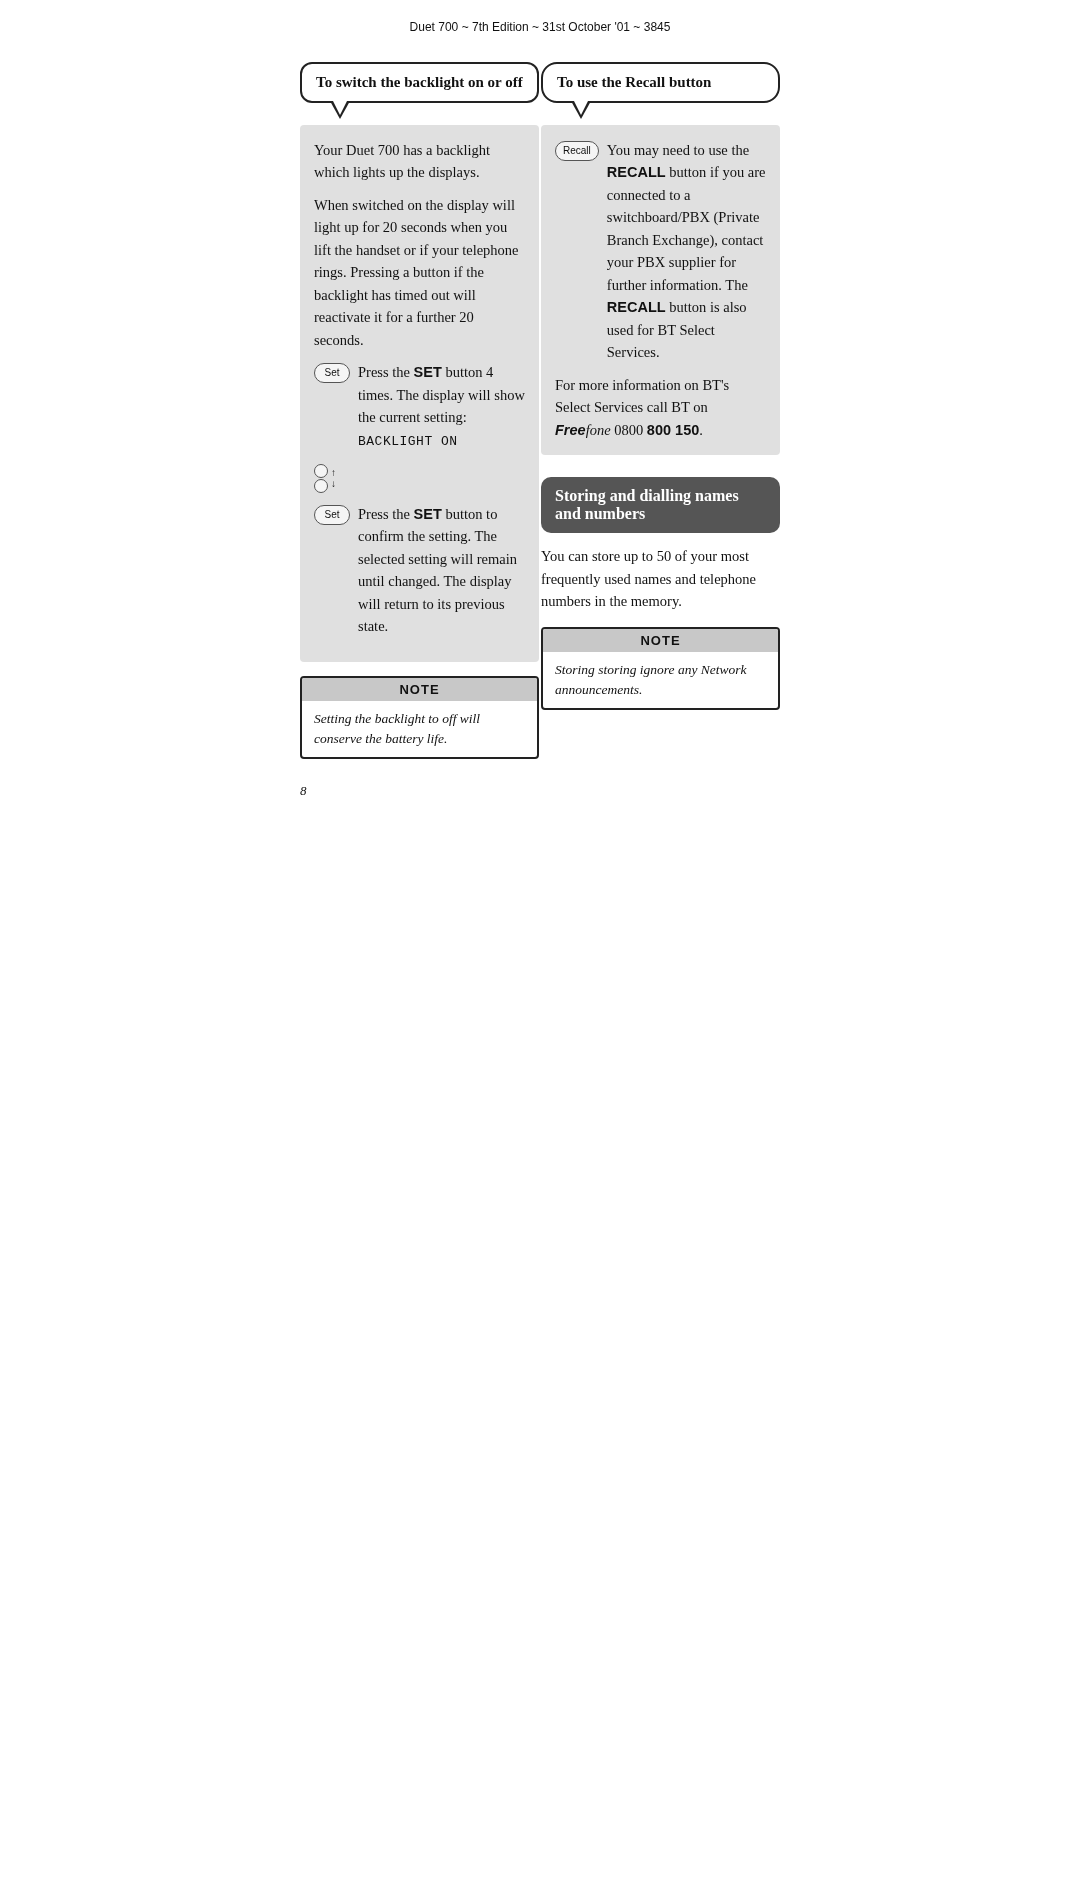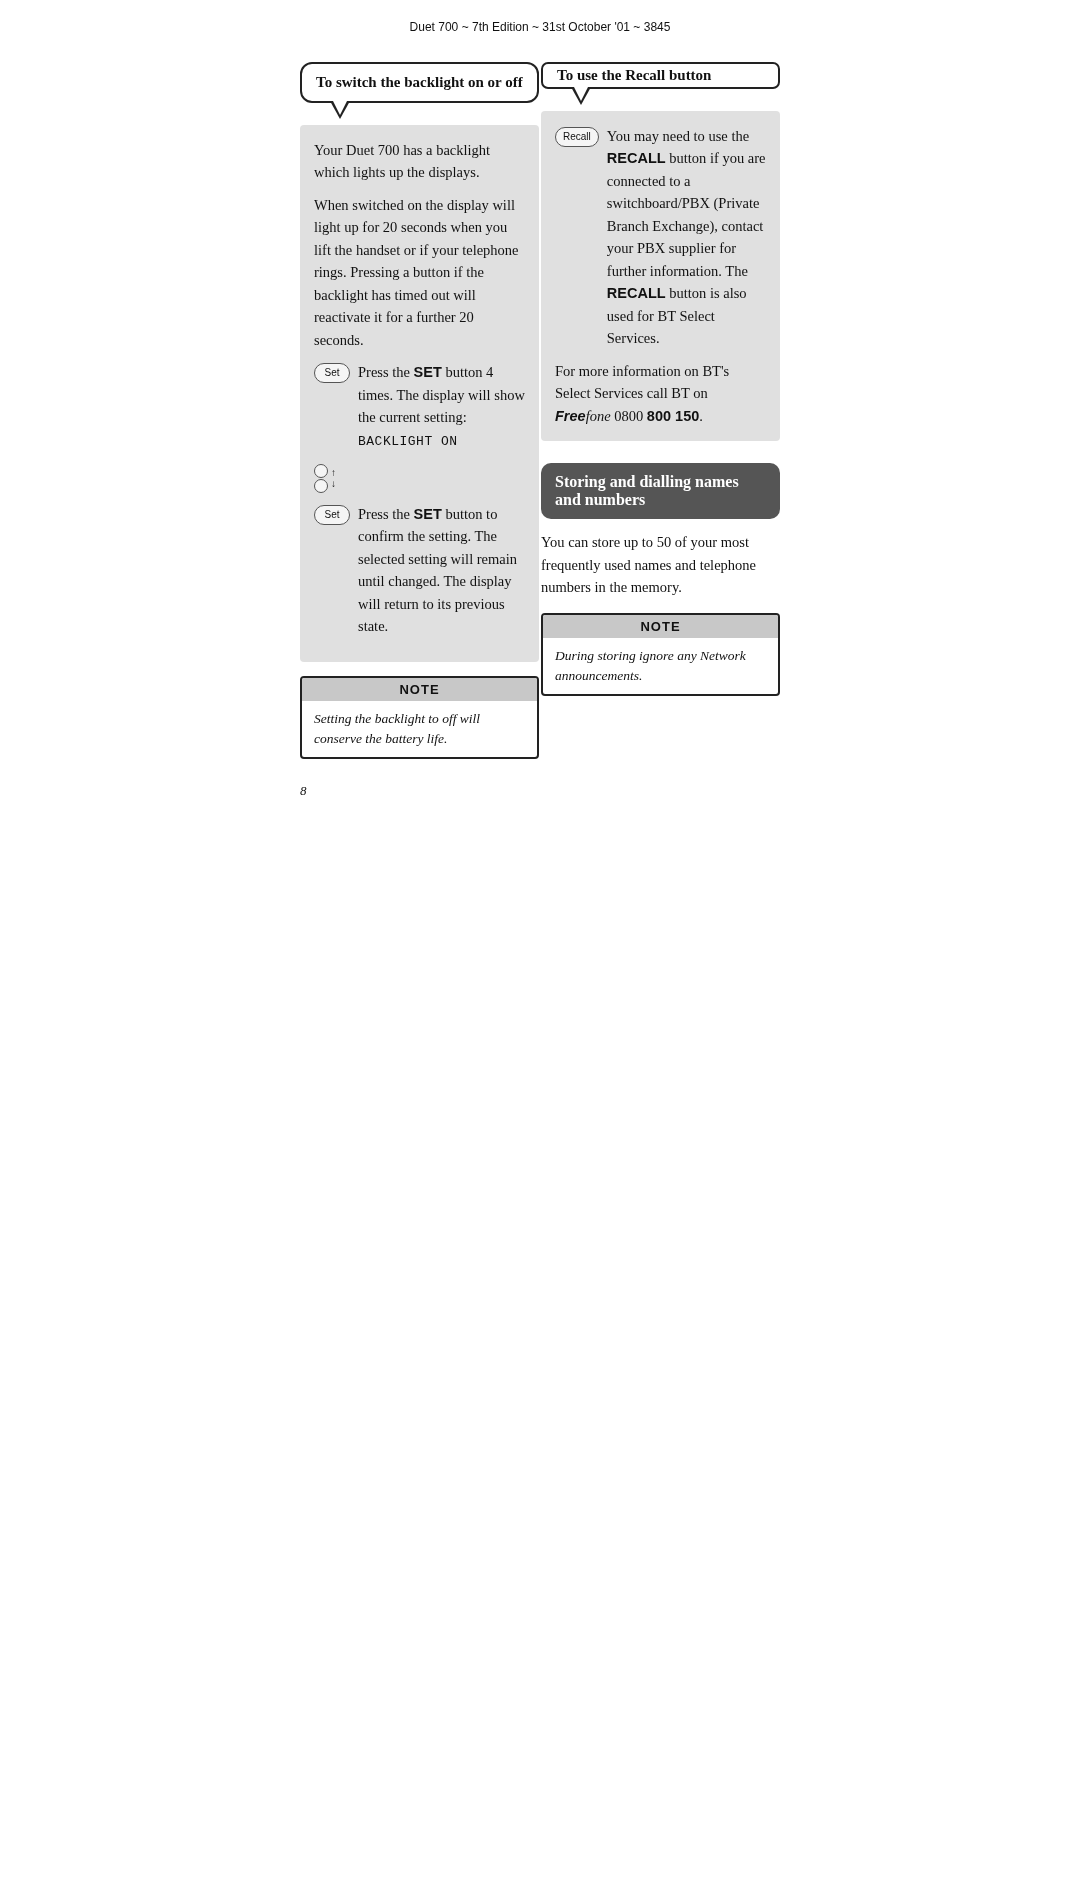--- a/index.html
+++ b/index.html
@@ -58,22 +58,22 @@
       left: 30px;
       width: 0;
       height: 0;
       border-left: 8px solid transparent;
       border-right: 8px solid transparent;
       border-top: 16px solid #fff;
       z-index: 1;
     }
     .callout-box-right {
       border: 2.5px solid #222;
-      border-radius: 7px;
-      padding: 3px 14px;
+      border-radius: 16px;
+      padding: 10px 14px;
       font-weight: bold;
       font-size: 15px;
       position: relative;
       background: #fff;
       display: inline-block;
       width: 100%;
     }
     .callout-box-right::after {
       content: '';
       position: absolute;
@@ -316,21 +316,21 @@
 
     <div class="storing-section">
       <div class="storing-box">
         <span>Storing and dialling names and numbers</span>
       </div>
       <p>You can store up to 50 of your most frequently used names and telephone numbers in the memory.</p>
 
       <div class="note-box">
         <div class="note-header">NOTE</div>
         <div class="note-body">
-          <em>During storing ignore any Network announcements.</em>
+          <em>Storing storing ignore any Network announcements.</em>
         </div>
       </div>
     </div>
 
   </div>
 </div>
 
 <p class="page-number">8</p>
 
 </body></html>

